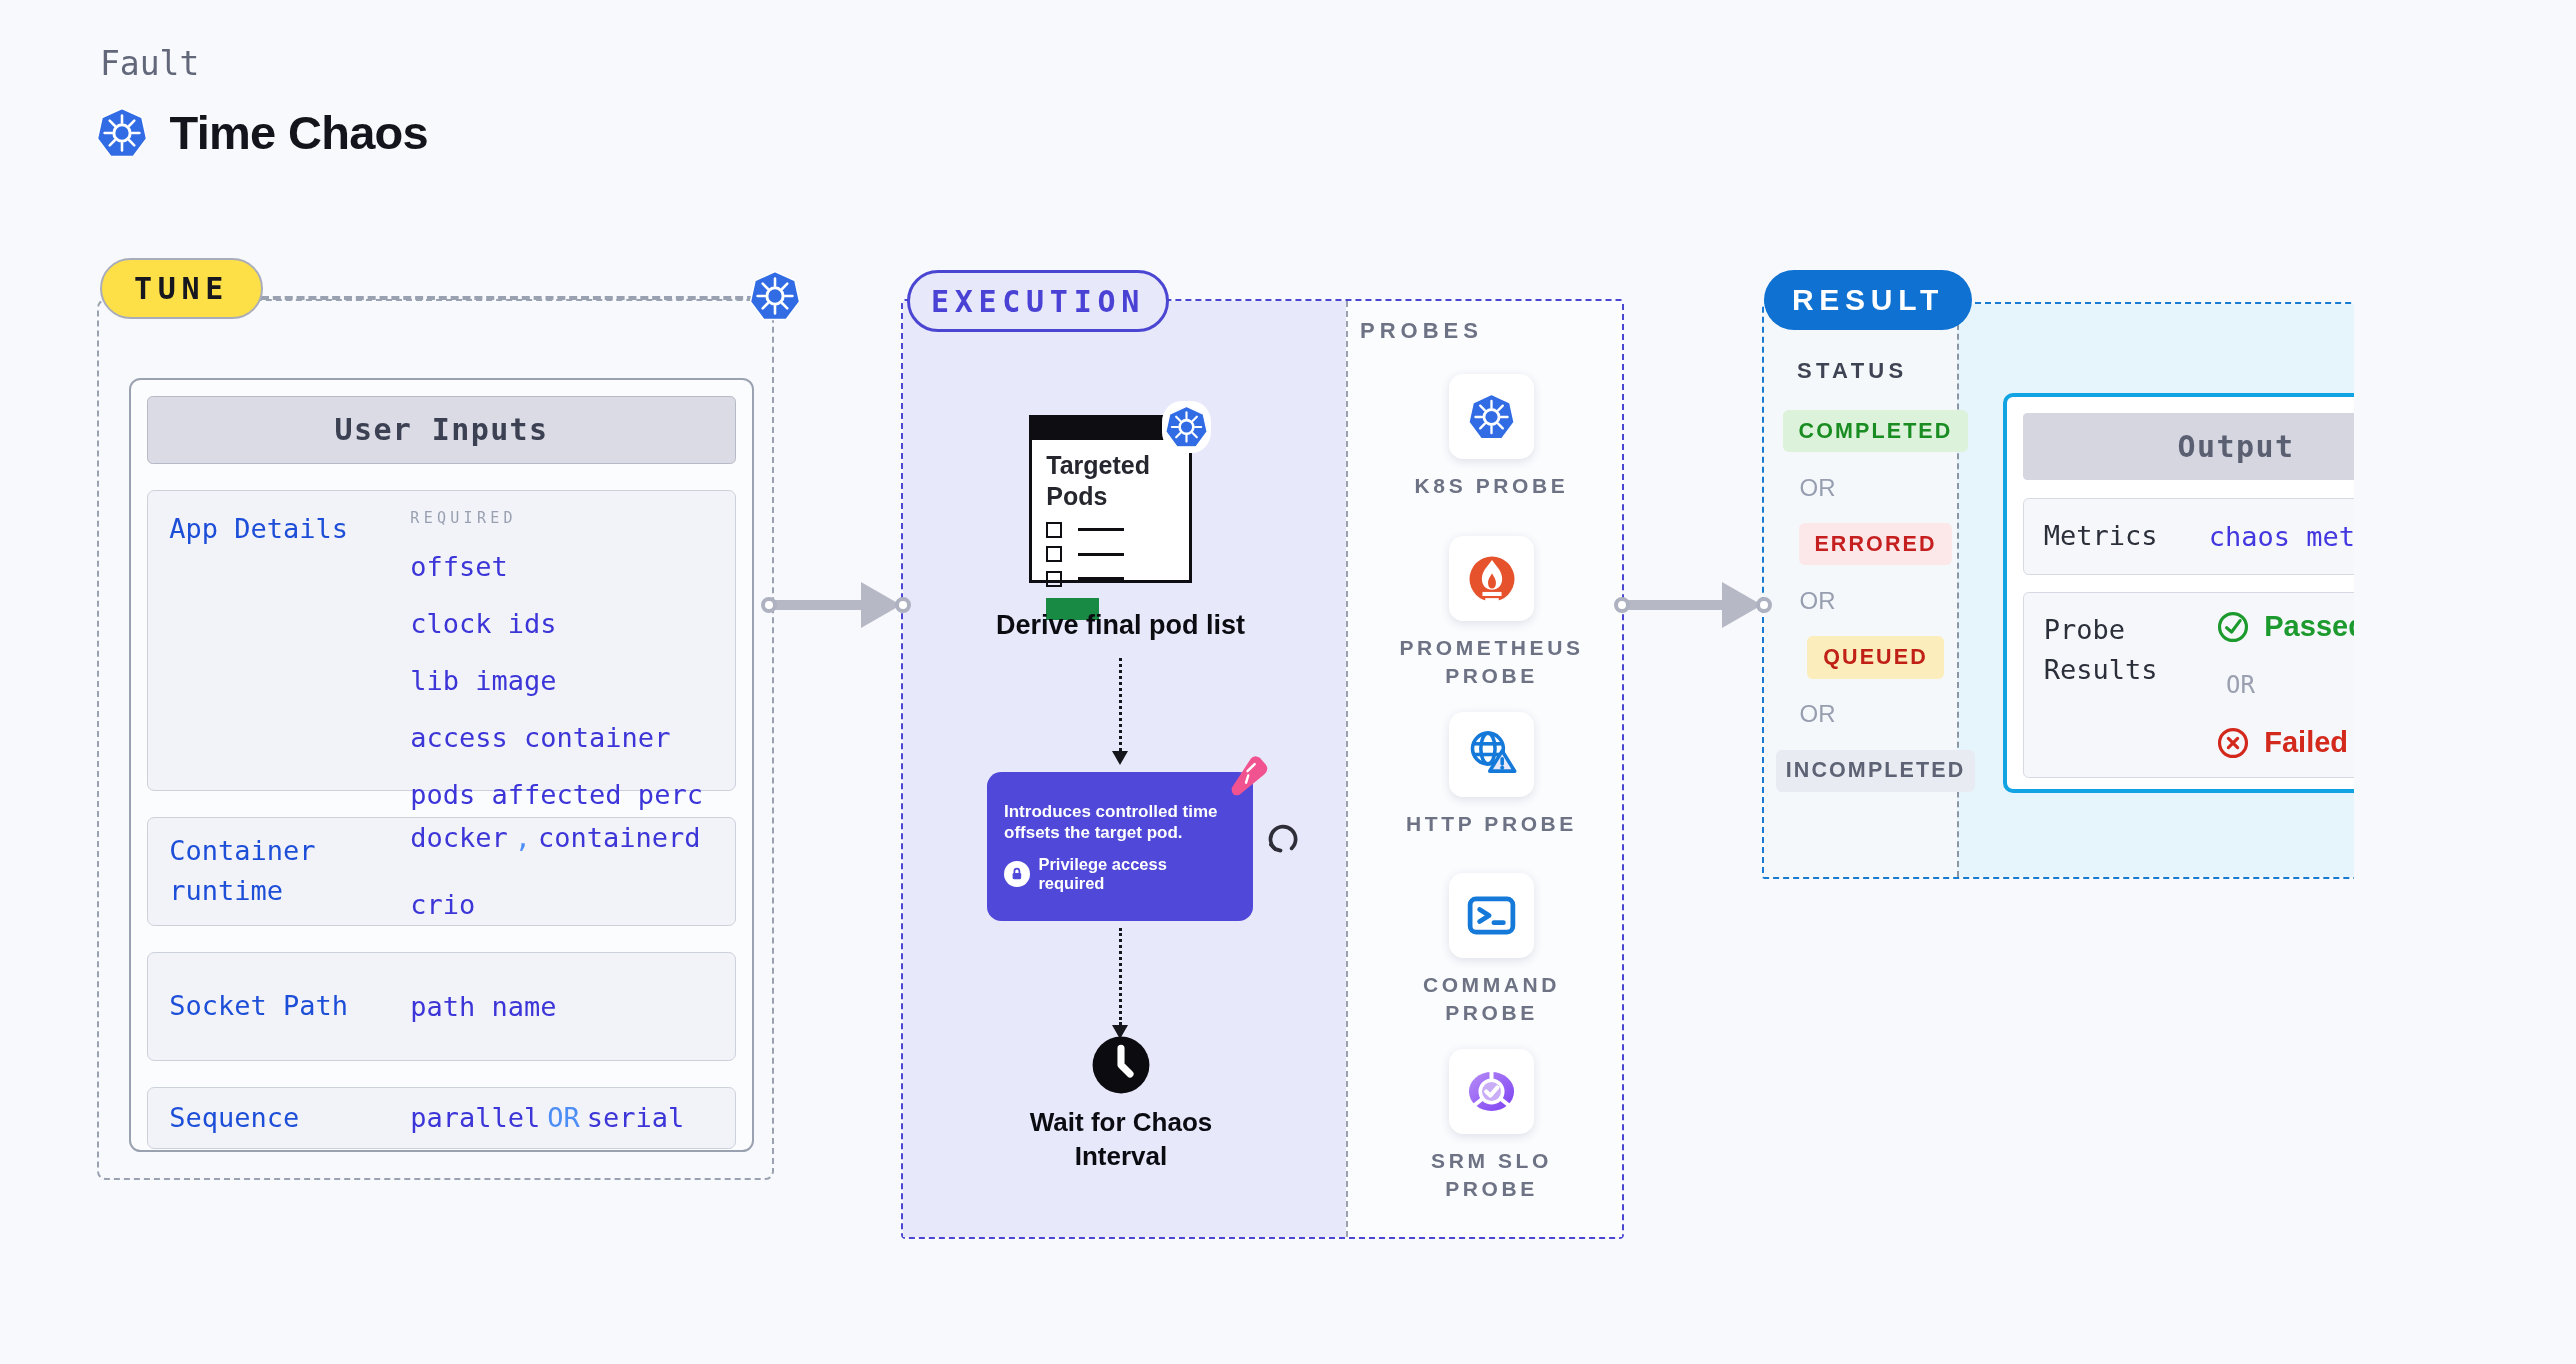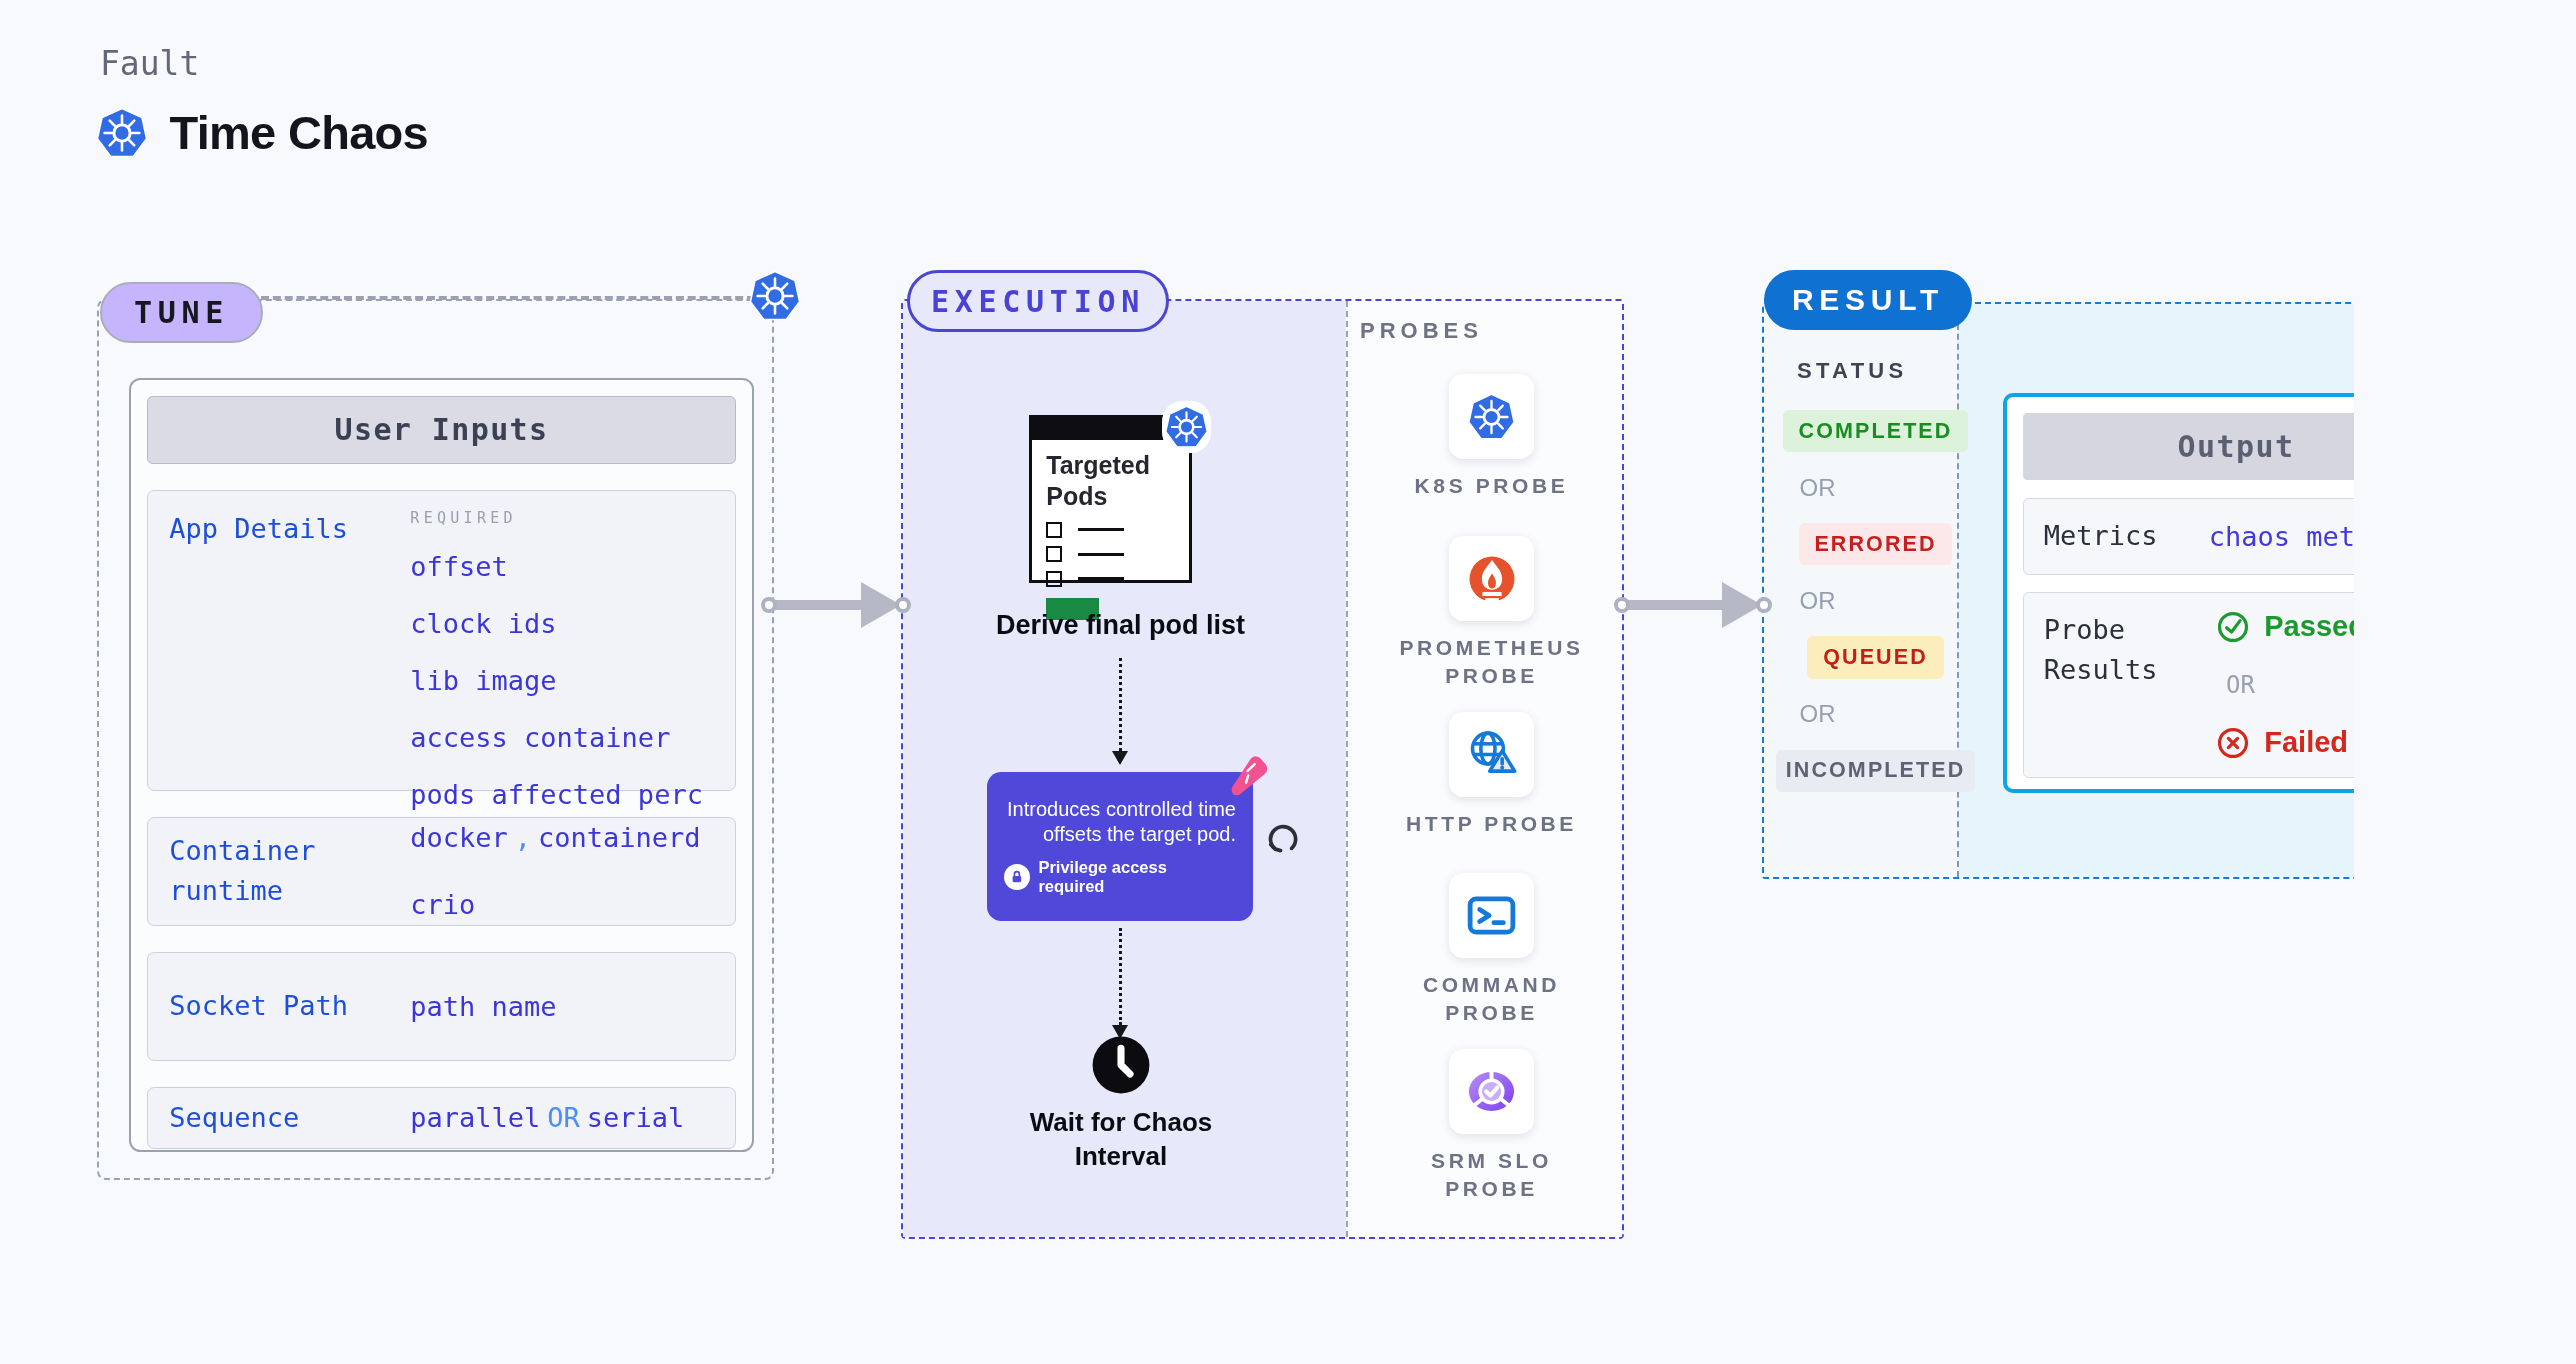--- a/index.html
+++ b/index.html
@@ -9,21 +9,21 @@
   .abs{position:absolute;}
 
   
   .fault-label{left:100px;top:44px;font-size:33px;color:#62677a;}
   .title-row{left:96px;top:105px;display:flex;align-items:center;gap:21.5px;}
   .title-text{font-size:47px;font-weight:bold;color:#14151c;letter-spacing:-0.7px;}
 
   
   .pill{display:flex;align-items:center;justify-content:center;border-radius:43px;
         font-weight:bold;letter-spacing:5.7px;}
-  .tune-pill{left:100px;top:282px;width:159px;height:57px;background:#c4b5fd;
+  .tune-pill{left:100px;top:258px;width:159px;height:57px;background:#fde047;
              border:2.9px solid #a9adbb;font-size:30px;color:#16171f;}
   .exec-pill{left:907px;top:270px;width:256px;height:56px;background:#e8e8fb;
              border:3.6px solid #4a46d2;font-size:30px;color:#4a42d4;}
   .result-pill{left:1764px;top:270px;width:208px;height:60px;background:#0f72d2;
                font-size:30px;color:#ffffff;border:none;}
 
   
   .tune-box{left:97px;top:299px;width:673px;height:877px;border:2.9px dashed #9aa2b1;border-radius:8.6px;}
   .tune-connector{left:261px;top:296px;width:494px;height:0;border-top:4.3px dashed #9aa2b1;}
   .tune-k8s{left:749px;top:269px;width:52px;height:54px;}
@@ -74,21 +74,21 @@
             padding:2.9px;box-sizing:border-box;}
   .derive-label{left:981px;top:610px;width:279px;text-align:center;font-size:27px;font-weight:bold;color:#0b0c12;}
   .dotted-arrow{width:0;border-left:3.6px dotted #15151c;}
   .dot1{left:1119px;top:658px;height:93px;}
   .dot2{left:1119px;top:928px;height:97px;}
   .dot-head{width:0;height:0;border-left:8.6px solid transparent;border-right:8.6px solid transparent;
             border-top:14.3px solid #15151c;position:absolute;bottom:-14.3px;left:-10px;}
   .effect-card{left:987px;top:772px;width:266px;height:149px;background:#4f48d8;border-radius:14.3px;
                color:#ffffff;display:flex;flex-direction:column;align-items:center;justify-content:center;
                padding:7.2px 17px;box-sizing:border-box;}
-  .effect-text{font-size:20px;font-weight:normal;text-align:right;line-height:1.25;}
+  .effect-text{font-size:17px;font-weight:bold;text-align:left;line-height:1.25;}
   .effect-note{display:flex;align-items:center;gap:8.6px;margin-top:11.5px;}
   .lock-circle{width:26px;height:26px;border-radius:50%;background:#ffffff;display:flex;
                align-items:center;justify-content:center;}
   .effect-note-text{font-size:16.5px;font-weight:bold;}
   .pink-sticker{left:1226px;top:754px;width:43px;height:43px;}
   .refresh-icon{left:1265px;top:821px;width:37px;height:37px;}
   .clock-icon{left:1090px;top:1034px;width:62px;height:62px;}
   .wait-label{left:1017px;top:1106px;width:208px;text-align:center;font-size:26px;font-weight:bold;
               color:#0b0c12;line-height:1.3;}
 

